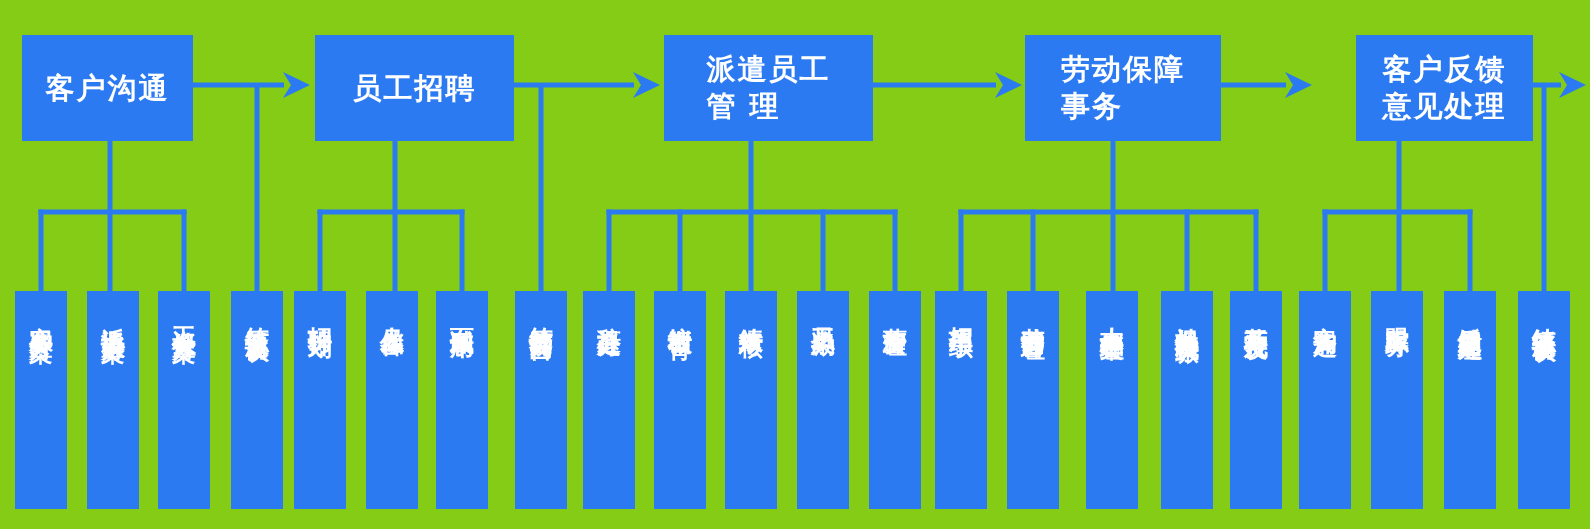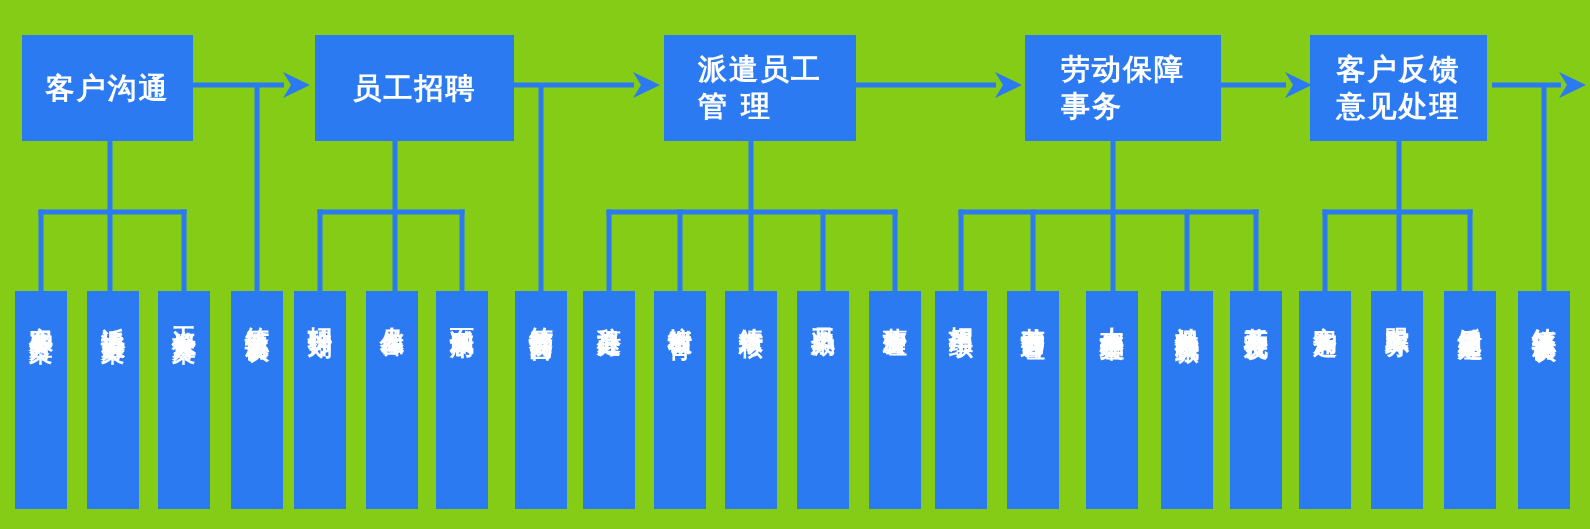--- a/index.html
+++ b/index.html
@@ -79,27 +79,27 @@
     <line x1="1325" y1="209.5" x2="1325" y2="293"></line>
     <line x1="1470" y1="209.5" x2="1470" y2="293"></line>
   </svg>
 
   <div class="main" style="left:22px;width:171px">
     <div class="t"><span>客户沟通</span><br></div>
   </div>
   <div class="main" style="left:315px;width:199px">
     <div class="t"><span>员工招聘</span><br></div>
   </div>
-  <div class="main" style="left:664px;width:192px">
+  <div class="main" style="left:664px;width:209px">
     <div class="t"><span>派遣员工</span><br><span>管 理</span></div>
   </div>
   <div class="main" style="left:1025px;width:196px">
     <div class="t"><span>劳动保障</span><br><span>事务</span></div>
   </div>
-  <div class="main" style="left:1310px;width:177px">
+  <div class="main" style="left:1356px;width:177px">
     <div class="t"><span>客户反馈</span><br><span>意见处理</span></div>
   </div>
 
   <div class="sub" style="left:15px">
       <span class="v">客户服务方案</span>
     </div>
   <div class="sub" style="left:87px">
       <span class="v">派遣协议方案</span>
     </div>
   <div class="sub" style="left:158px">

